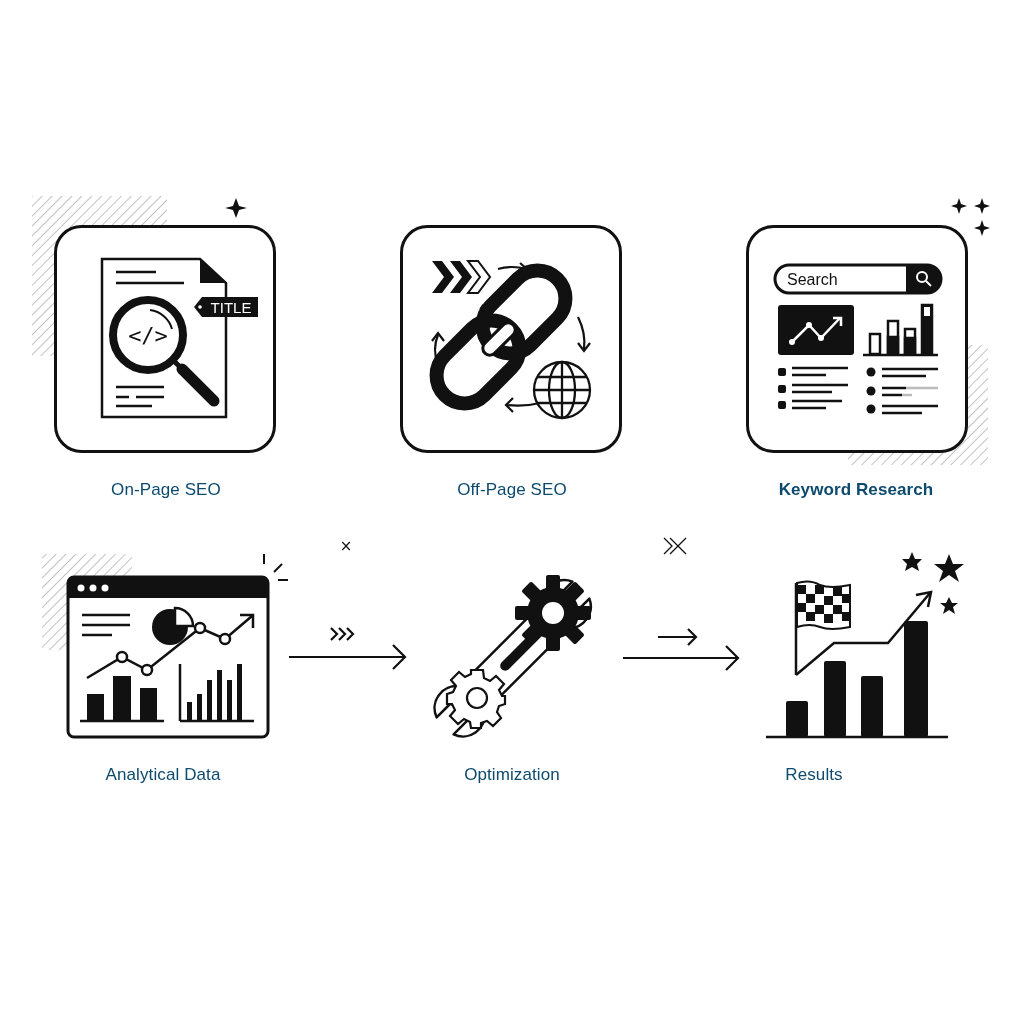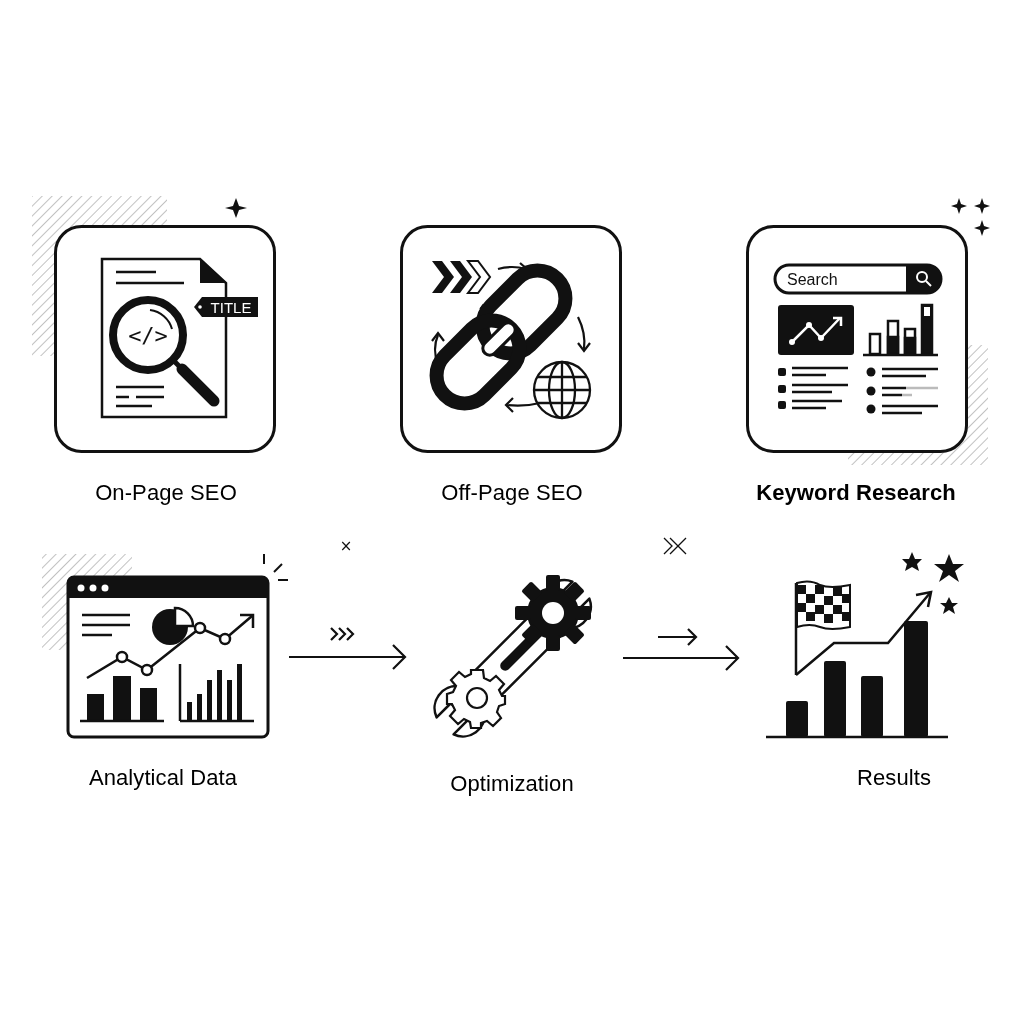--- a/index.html
+++ b/index.html
@@ -1,18 +1,18 @@
 <!DOCTYPE html>
 <html><head>
 <meta charset="utf-8">
 <style>
   html,body{margin:0;padding:0;background:#ffffff;}
   body{width:1024px;height:1024px;position:relative;overflow:hidden;font-family:"Liberation Sans","DejaVu Sans",sans-serif;color:#111;}
   .abs{position:absolute;}
-  .label{position:absolute;font-size:22px;color:#000000;text-align:center;white-space:nowrap;transform:translateX(-50%);letter-spacing:0.1px;}
+  .label{position:absolute;font-size:17px;color:#0c4a6e;text-align:center;white-space:nowrap;transform:translateX(-50%);letter-spacing:0.1px;}
   svg{display:block;overflow:visible;}
 </style>
 </head>
 <body>
 
 <svg width="0" height="0" style="position:absolute">
   <defs>
     <pattern id="hatch" width="7" height="7" patternUnits="userSpaceOnUse" patternTransform="rotate(45)">
       <line x1="0" y1="0" x2="0" y2="7" stroke="#a0a0a0" stroke-width="1.3"></line>
     </pattern>
@@ -242,21 +242,21 @@
       <rect x="-7" y="22" width="14" height="16" rx="2" transform="rotate(-45)"></rect>
     </g>
     <circle r="11" fill="#fff"></circle>
   </g>
 
   <g transform="translate(52 128)" fill="#fff" stroke="#111" stroke-width="2.2">
     <path d="M-6,-28 L6,-28 L7,-20 L13,-17 L19,-22 L27,-14 L22,-8 L25,-2 L28,-2 L28,6 L22,8 L20,14 L24,20 L16,28 L10,23 L4,25 L4,30 L-6,30 L-7,24 L-13,21 L-19,26 L-27,18 L-22,12 L-25,6 L-30,6 L-30,-4 L-24,-6 L-21,-12 L-26,-18 L-18,-26 L-12,-21 L-6,-24 Z"></path>
     <circle r="10"></circle>
   </g>
 </svg>
-<div class="label" style="left:512px;top:765px;margin-top:6px;">Optimization</div>
+<div class="label" style="left:512px;top:765px;">Optimization</div>
 
 <svg class="abs" style="left:618px;top:532px;" width="130" height="145">
   <g fill="none" stroke="#111" stroke-width="1.3">
     <polyline points="46,6 54,14 46,22"></polyline>
     <line x1="52" y1="6" x2="68" y2="22"></line>
     <line x1="68" y1="6" x2="52" y2="22"></line>
   </g>
   <g fill="none" stroke="#111" stroke-width="2.2">
     <line x1="40" y1="105" x2="78" y2="105"></line>
     <polyline points="70,97 78,105 70,113"></polyline>
@@ -298,13 +298,13 @@
   </g>
 
   <g fill="#111">
     <rect x="26" y="156" width="22" height="36" rx="2"></rect>
     <rect x="64" y="116" width="22" height="76" rx="2"></rect>
     <rect x="101" y="131" width="22" height="61" rx="2"></rect>
     <rect x="144" y="76" width="24" height="116" rx="2"></rect>
   </g>
   <line x1="6" y1="192" x2="188" y2="192" stroke="#111" stroke-width="2.5"></line>
 </svg>
-<div class="label" style="left:894px;top:765px;">Results</div>
+<div class="label" style="left:814px;top:765px;">Results</div>
 
 </body></html>

